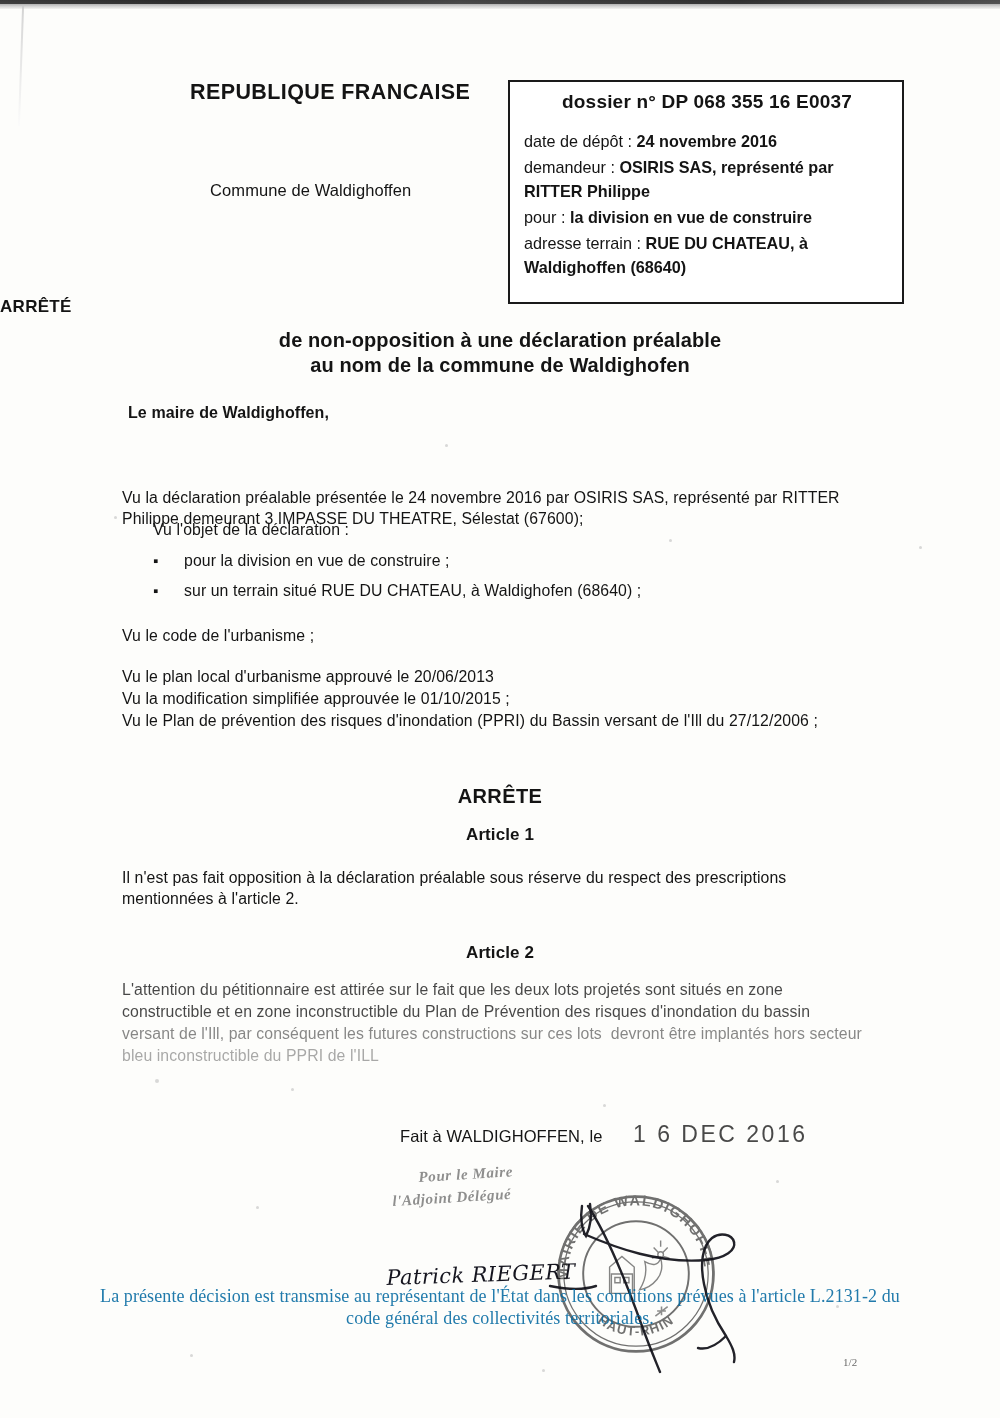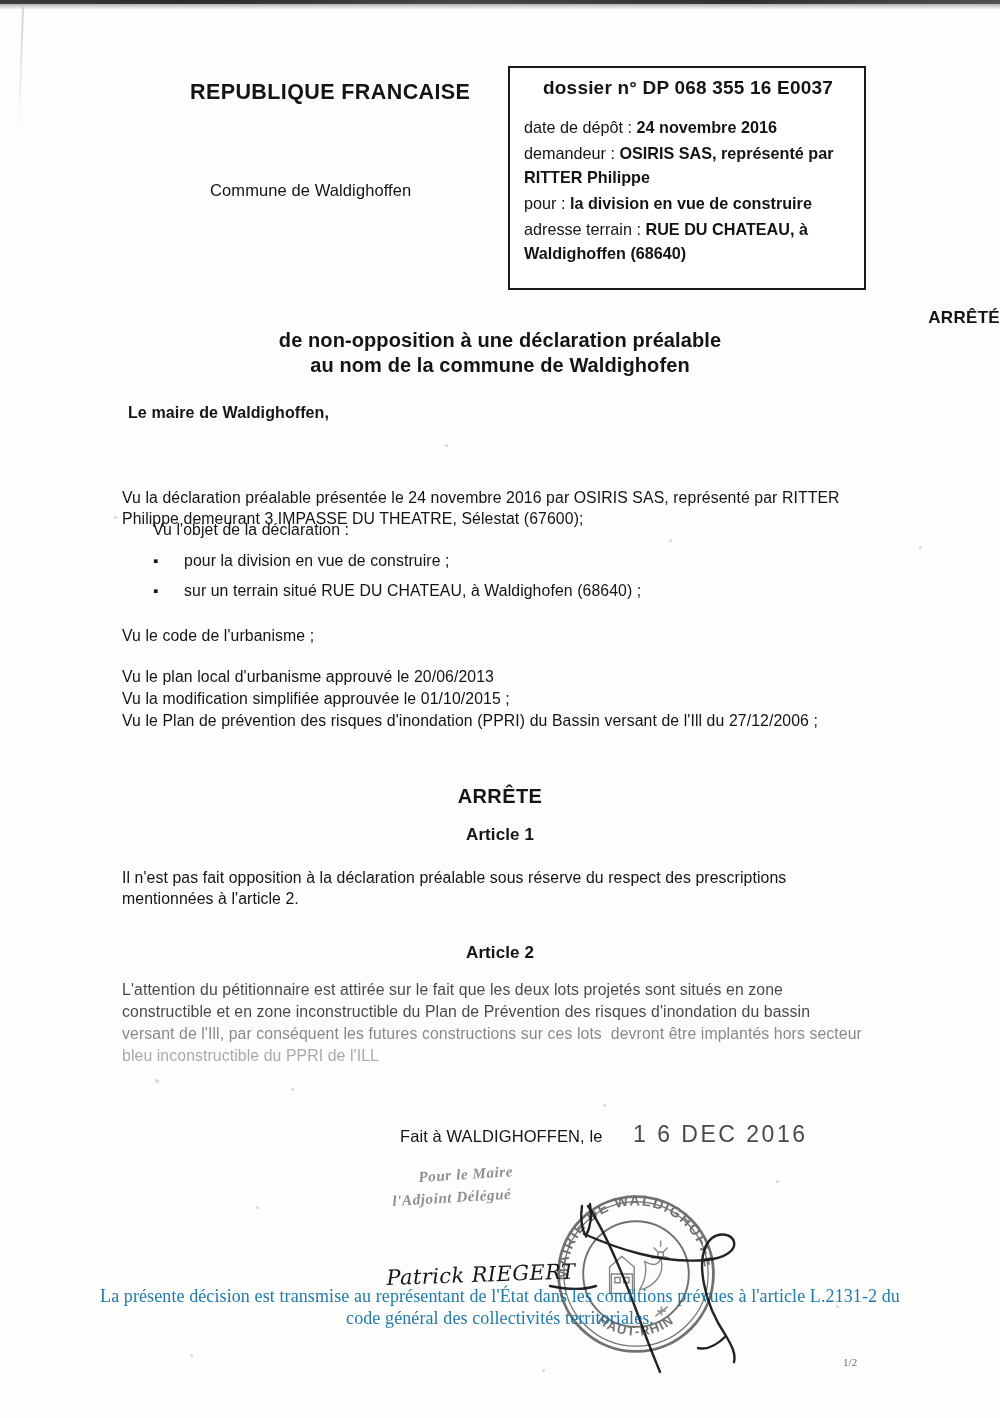--- a/index.html
+++ b/index.html
@@ -66,22 +66,22 @@
   }
   .commune {
     font-size: 16.5px;
     font-weight: normal;
   }
 
   
   #dossier-box {
     position: absolute;
     left: 508px;
-    top: 66px;
-    width: 358px;
+    top: 80px;
+    width: 396px;
     height: 224px;
     border: 2px solid #1a1a1a;
     box-sizing: border-box;
     background: #fff;
     box-shadow: 0 0 0 0 transparent;
   }
   #dossier-box .inner {
     padding: 9px 12px 0 14px;
   }
   .dossier-title {
@@ -253,21 +253,21 @@
       <div class="dossier-line">
         <span class="lbl">pour : </span><span class="val">la division en vue de construire</span>
       </div>
 
       <div class="dossier-line">
         <span class="lbl">adresse terrain : </span><span class="val">RUE DU CHATEAU, à Waldighoffen (68640)</span>
       </div>
     </div>
   </div>
 
-  <div class="t arrete-h1" style="left:0;top:307px;width:1000px;text-align:right;">ARRÊTÉ</div>
+  <div class="t arrete-h1" style="left:0;top:296px;width:1000px;text-align:left;">ARRÊTÉ</div>
   <div class="t arrete-sub" style="left:0;top:327px;width:1000px;text-align:center;">de non-opposition à une déclaration préalable</div>
   <div class="t arrete-sub" style="left:0;top:352px;width:1000px;text-align:center;">au nom de la commune de Waldighofen</div>
 
   <div class="t body-lead" style="left:128px;top:402px;">Le maire de Waldighoffen,</div>
 
   <div class="t para blk" style="left:122px;top:487px;width:762px;">Vu la déclaration préalable présentée le 24 novembre 2016 par OSIRIS SAS, représenté par RITTER Philippe demeurant 3 IMPASSE DU THEATRE, Sélestat (67600);</div>
 
   <div class="t para" style="left:122px;top:519px;margin-left:31px;">Vu l'objet de la déclaration :</div>
 
   <div class="t bullet-dot" style="left:153px;top:551px;">▪</div>

